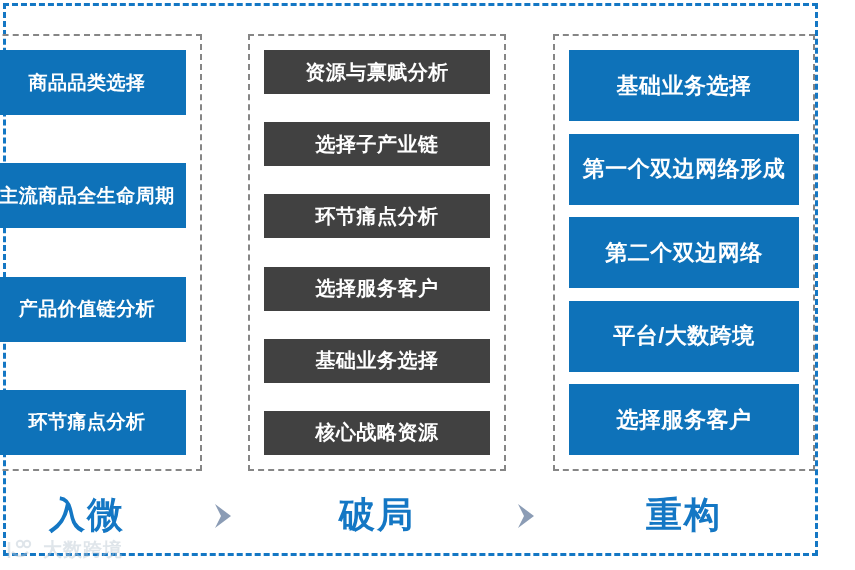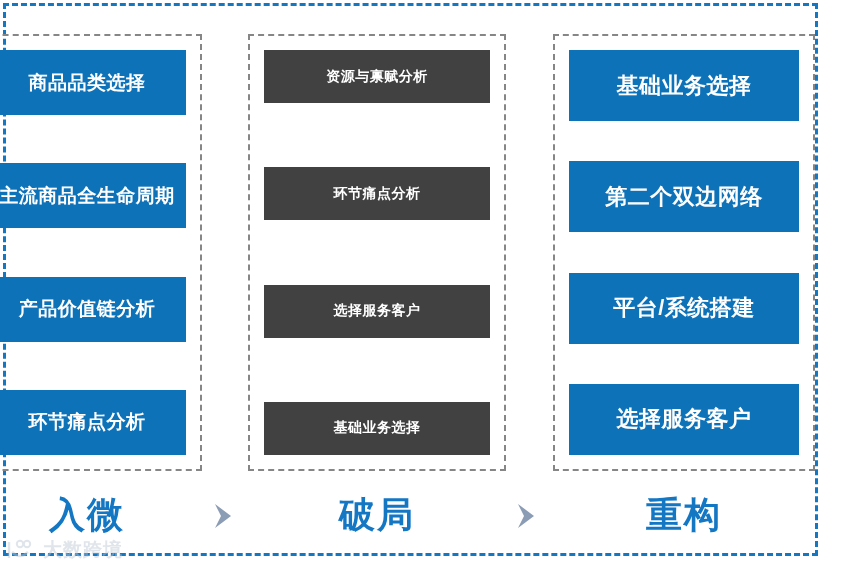--- a/index.html
+++ b/index.html
@@ -62,21 +62,21 @@
     font-weight: bold;
     letter-spacing: 0.5px;
     white-space: nowrap;
     box-sizing: border-box;
   }
   .step-box.blue { background: #0e72b9; }
   .step-box.dark { background: #414141; }
 
   
   .stage-0 .step-box { height: 65px; }
-  .stage-1 .step-box { height: 53px; font-size: 14px; }
+  .stage-1 .step-box { height: 44px; font-size: 20px; }
   .stage-2 .step-box { height: 71px; font-size: 22px; }
 
   
   #label-row {
     position: absolute;
     left: 0;
     top: 486px;
     width: 855px;
     height: 60px;
   }
@@ -139,29 +139,32 @@
 
   <div class="stage-panel stage-0">
     <div class="step-box blue">商品品类选择</div>
     <div class="step-box blue">主流商品全生命周期</div>
     <div class="step-box blue">产品价值链分析</div>
     <div class="step-box blue">环节痛点分析</div>
   </div>
 
   <div class="stage-panel stage-1">
     <div class="step-box dark">资源与禀赋分析</div>
+    <div class="step-box dark">选择子产业链</div>
     <div class="step-box dark">环节痛点分析</div>
     <div class="step-box dark">选择服务客户</div>
     <div class="step-box dark">基础业务选择</div>
+    <div class="step-box dark">核心战略资源</div>
   </div>
 
   <div class="stage-panel stage-2">
     <div class="step-box blue">基础业务选择</div>
+    <div class="step-box blue">第一个双边网络形成</div>
     <div class="step-box blue">第二个双边网络</div>
-    <div class="step-box blue">平台/系统搭建</div>
+    <div class="step-box blue">平台/大数跨境</div>
     <div class="step-box blue">选择服务客户</div>
   </div>
 
 </div>
 
 <div id="label-row">
 
   <div class="stage-label l0">入微</div>
 
   <div class="flow-arrow a0">

